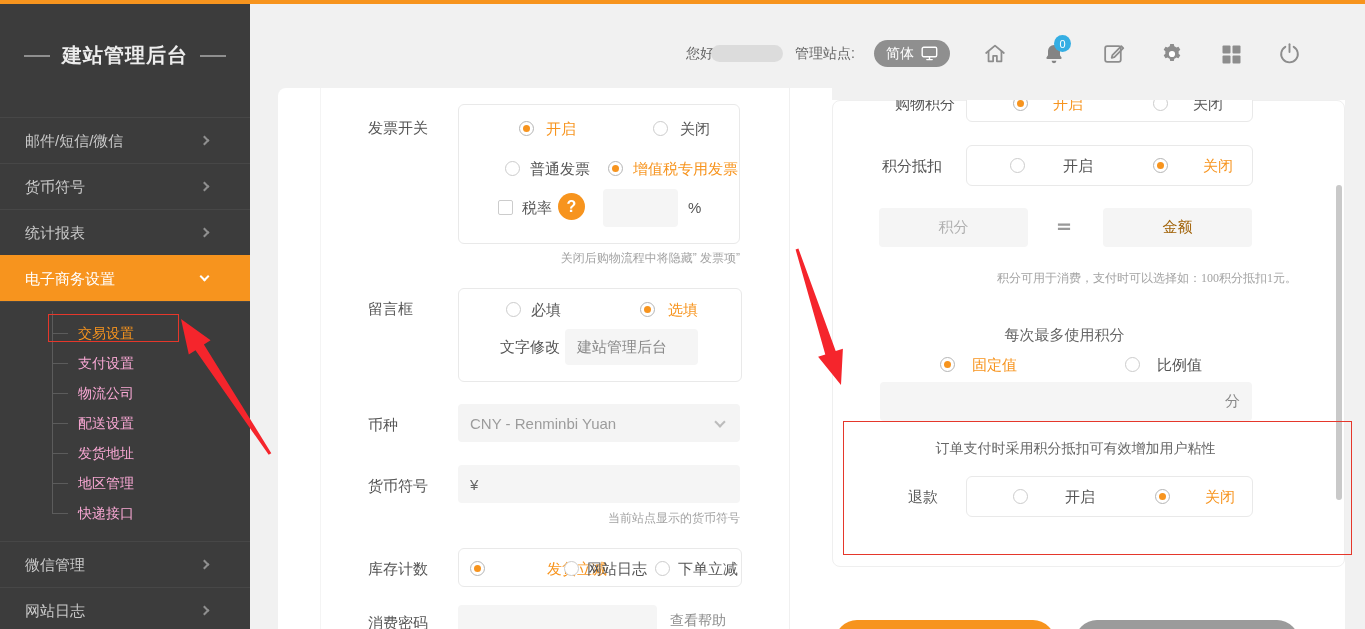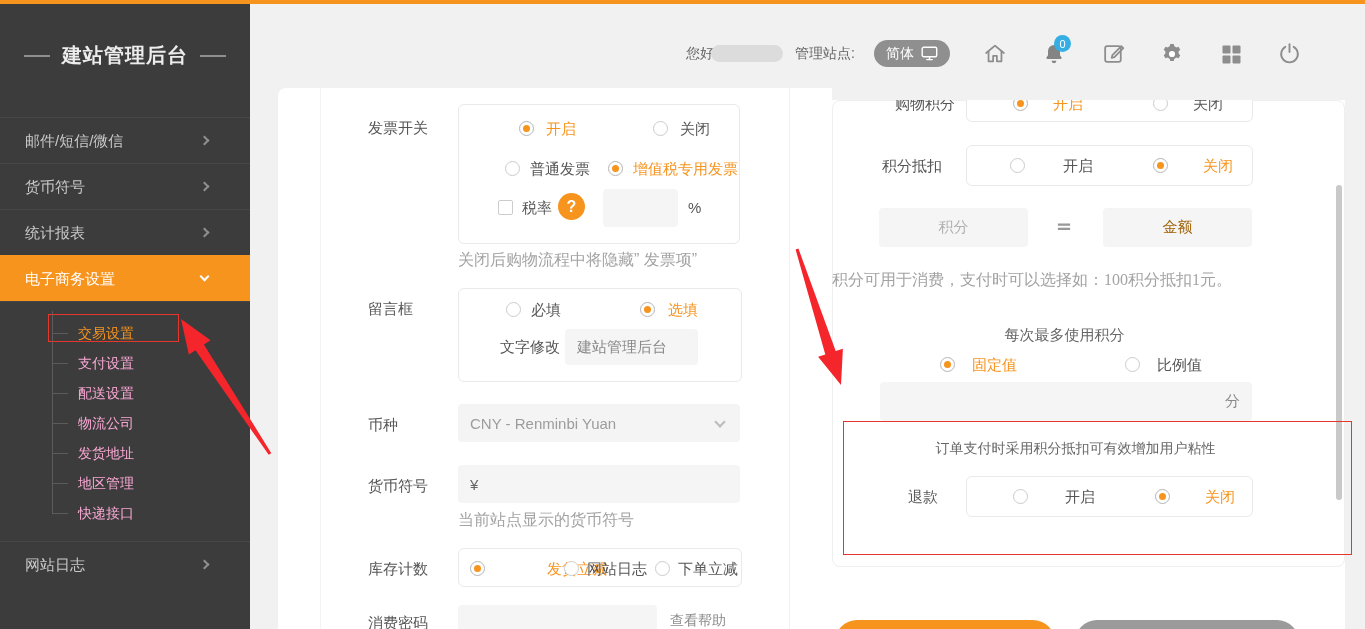--- a/index.html
+++ b/index.html
@@ -36,21 +36,21 @@
   .card { position:absolute; left:278px; top:88px; width:1067px; height:541px; background:#fff; border-radius:8px 8px 0 0; }
   .faintline { position:absolute; left:320px; top:88px; width:1px; height:541px; background:#f4f4f4; }
   .coldivider { position:absolute; left:789px; top:88px; width:1px; height:541px; background:#f0f0f0; }
   .graystrip { position:absolute; left:832px; top:88px; width:513px; height:12px; background:#f1f1f1; }
   .rpanel { position:absolute; left:832px; top:100px; width:513px; height:467px; border:1px solid #efefef; border-radius:8px; }
   .thumb { position:absolute; left:1336px; top:185px; width:6px; height:315px; border-radius:3px; background:#c9c9c9; }
 
   
   .lb { position:absolute; font-size:15px; color:#555; white-space:nowrap; }
   .acc { color:#f7941e; }
-  .hint { position:absolute; font-size:16px; color:#a3a3a3; white-space:nowrap; text-align:left; }
+  .hint { position:absolute; font-size:12px; color:#a3a3a3; white-space:nowrap; text-align:right; }
   .gbox { position:absolute; border:1px solid #e9e9e9; border-radius:6px; background:#fff; }
   .rd { position:absolute; width:15px; height:15px; border:1px solid #ccc; border-radius:50%; background:#fff; cursor:pointer; }
   .rd.on { border-color:#b5b5b5; }
   .rd.on::after { content:""; position:absolute; left:3px; top:3px; width:7px; height:7px; border-radius:50%; background:#f7941e; }
   .cb { position:absolute; width:15px; height:15px; border:1px solid #ccc; border-radius:2px; background:#fff; cursor:pointer; }
   .ipt { position:absolute; background:#f5f5f5; border-radius:4px; display:flex; align-items:center; padding:0 12px; font-size:15px; color:#666; }
   .qicon { position:absolute; width:27px; height:27px; border-radius:50%; background:#f7941e; color:#fff; font-size:16px; font-weight:bold; display:flex; align-items:center; justify-content:center; cursor:pointer; }
   .selchev { position:absolute; right:16px; top:14px; width:8px; height:8px; border-right:2px solid #bbb; border-bottom:2px solid #bbb; transform:rotate(45deg); }
   .clipwrap { position:absolute; overflow:hidden; }
 
@@ -88,25 +88,29 @@
         <span class="chev"></span>
       </div>
       <div class="mitem active">
         <span>电子商务设置</span>
         <span class="chev down"></span>
       </div>
       <div class="submenu">
         <div class="vline"></div>
         <div class="subitem active">交易设置</div>
         <div class="subitem">支付设置</div>
+        <div class="subitem">物流公司</div>
         <div class="subitem">配送设置</div>
-        <div class="subitem">物流公司</div>
         <div class="subitem">发货地址</div>
         <div class="subitem">地区管理</div>
         <div class="subitem">快递接口</div>
+      </div>
+      <div class="mitem">
+        <span>微信管理</span>
+        <span class="chev"></span>
       </div>
       <div class="mitem">
         <span>网站日志</span>
         <span class="chev"></span>
       </div>
     </div>
   </div>
 
   <span class="htext" style="left:686px; top:45px;">您好</span>
   <span class="redact"></span>

